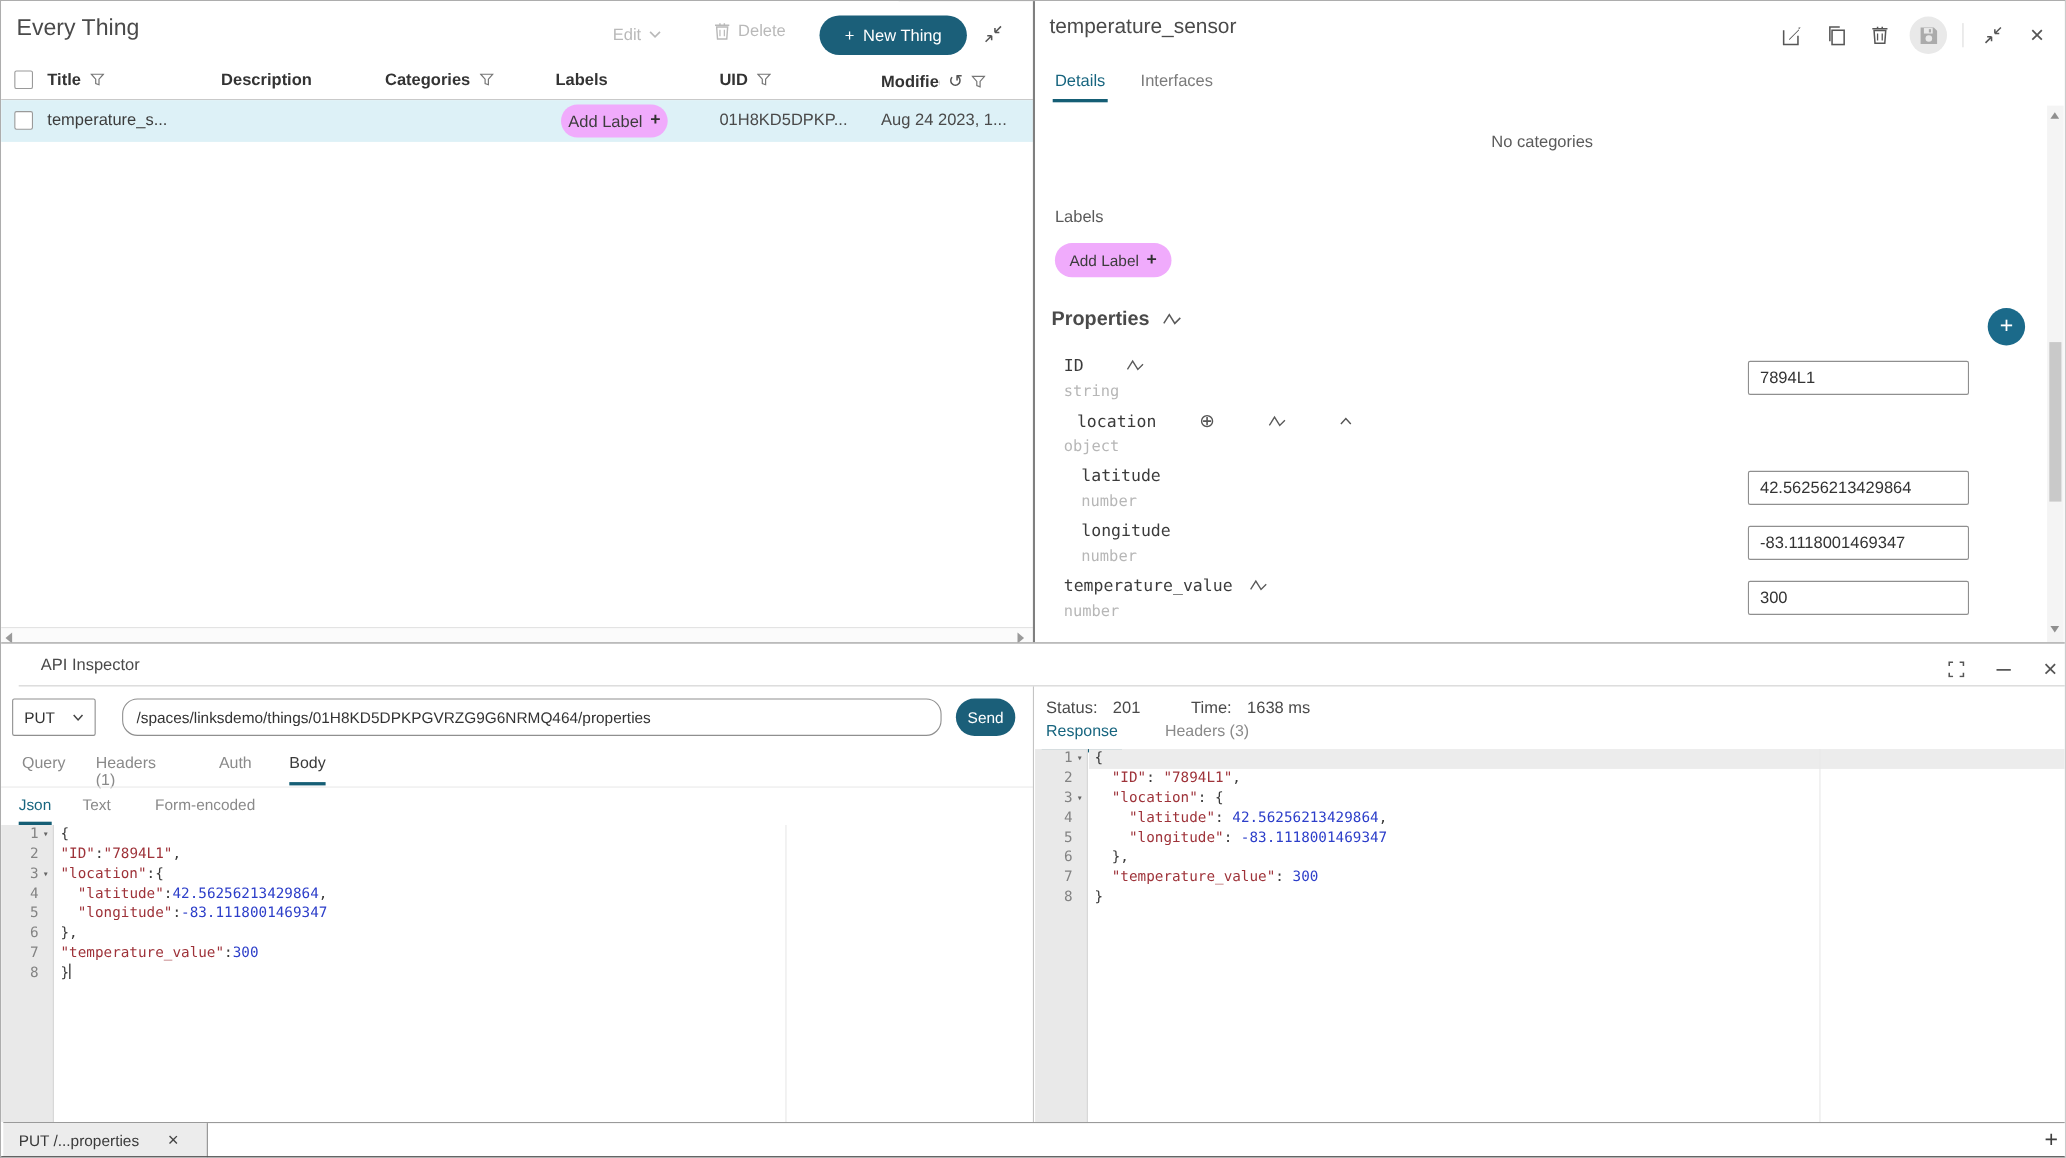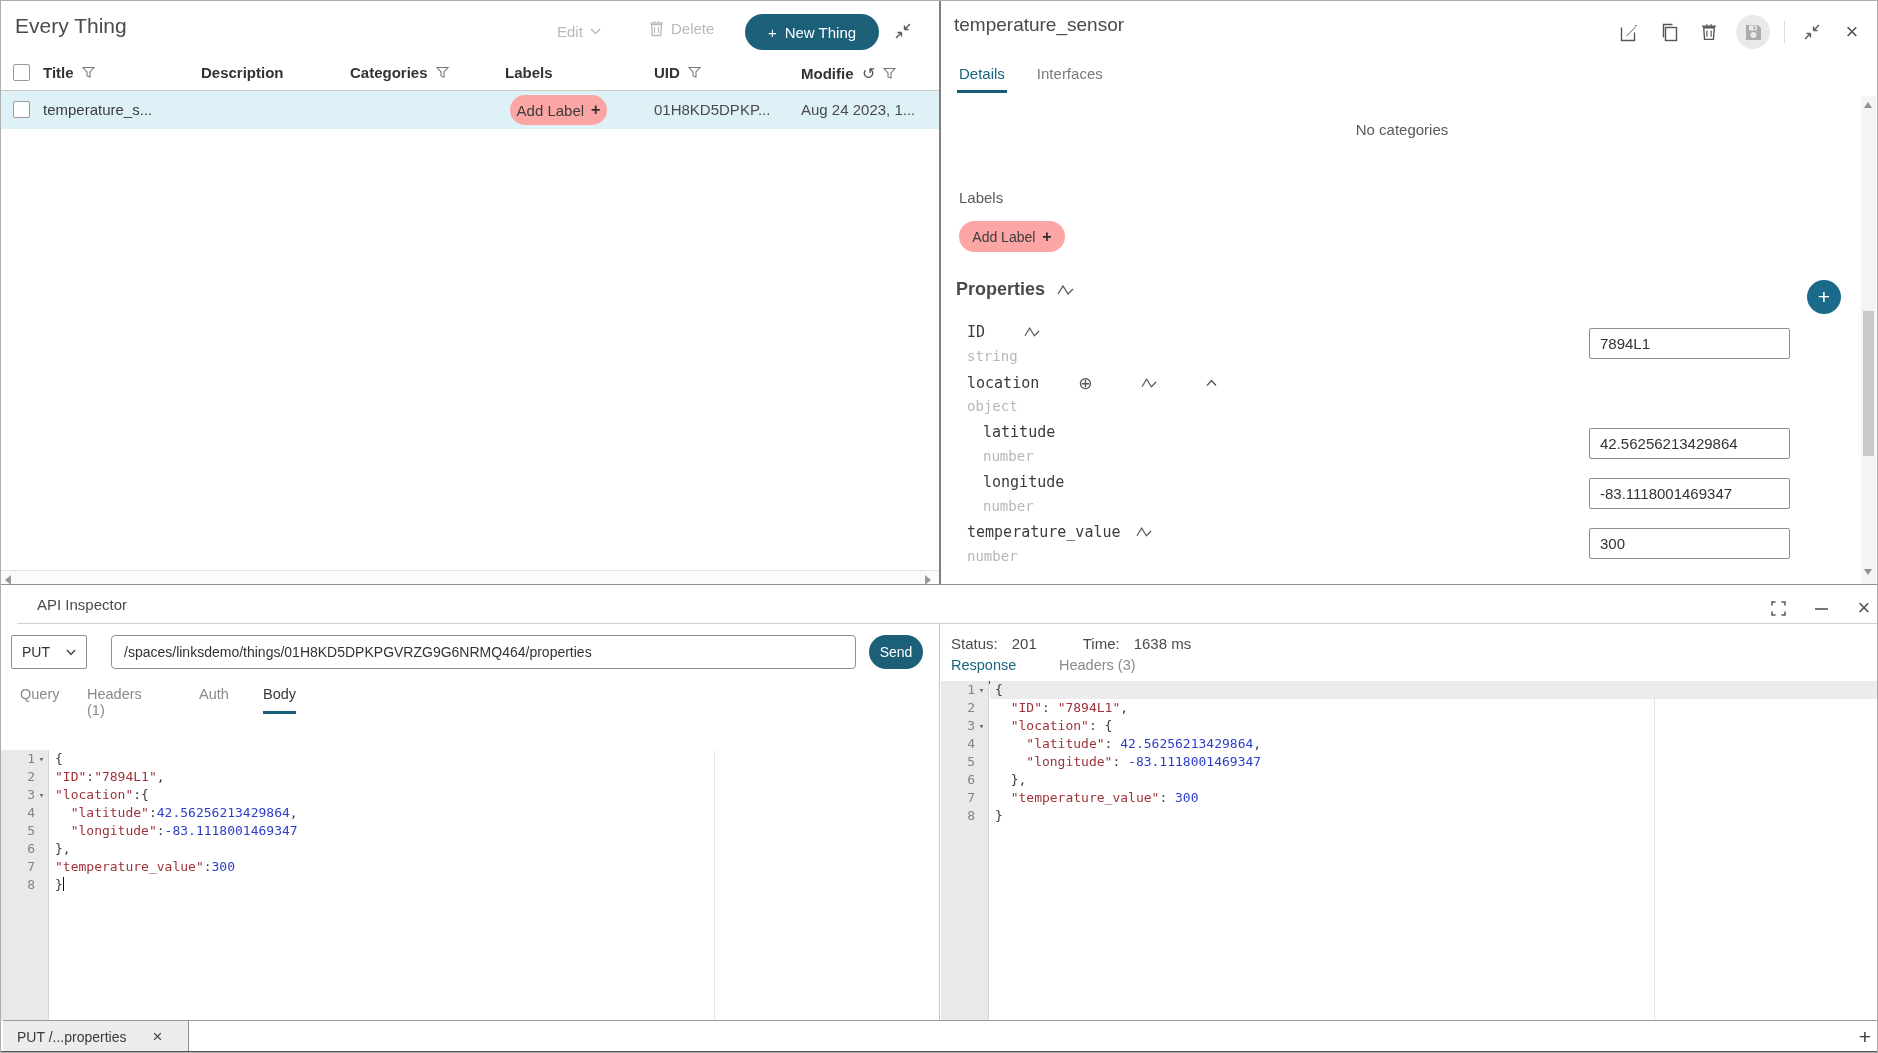--- a/index.html
+++ b/index.html
@@ -2,21 +2,21 @@
 <html><head>
 <meta charset="utf-8">
 <style>
   * { margin:0; padding:0; box-sizing:border-box; }
   body { background:#ffffff; font-family:"Liberation Sans", sans-serif; }
   .app { position:relative; width:1878px; height:1053px; background:#fff; border:1px solid #adadad; overflow:hidden; }
 
   
   .abs { position:absolute; }
   svg { display:block; }
-  .pill-btn { background:#fca5a5; border-radius:16px; color:#3c3c3c; font-size:14px;
+  .pill-btn { background:#f0abfc; border-radius:16px; color:#3c3c3c; font-size:14px;
               display:flex; align-items:center; justify-content:center; gap:7px; cursor:pointer; }
   .pill-btn .plus { font-weight:bold; font-size:16px; color:#2f2f2f; }
   .teal-btn { background:#1b5f79; color:#fff; border-radius:18px; display:flex; align-items:center;
               justify-content:center; gap:8px; font-size:15px; cursor:pointer; }
 
   
   .left-panel { left:0; top:0; width:816px; height:583px; background:#fff; }
   .lp-title { left:14px; top:13px; font-size:21px; color:#4a4a4a; }
   .search-box { left:196px; top:13px; width:324px; height:37px; border:1px solid #8d9ca1; border-radius:19px;
                 display:flex; align-items:center; padding:0 14px; gap:9px; background:#fff; }
@@ -76,21 +76,21 @@
   .vscroll .tri.down { left:3px; top:473px; border-left:4.5px solid transparent; border-right:4.5px solid transparent; border-top:6px solid #8f8f8f; }
 
   
   .inspector { left:0; top:583px; width:1878px; height:470px; border-top:1px solid #8f8f8f; background:#fff; }
   .insp-header { left:16px; top:1px; width:1878px; height:38px; border-bottom:1px solid #cfcfcf; }
   .insp-title { left:20px; top:10px; font-size:15px; color:#4a4a4a; }
   .insp-actions { right:18px; top:9px; display:flex; gap:17px; align-items:center; }
 
   .method-select { left:10px; top:50px; width:76px; height:34px; border:1px solid #8f8f8f; border-radius:2px;
                    display:flex; align-items:center; justify-content:space-between; padding:0 10px; font-size:14px; color:#333; cursor:pointer; }
-  .url-input { left:110px; top:50px; width:745px; height:34px; border:1px solid #8f8f8f; border-radius:4px;
+  .url-input { left:110px; top:50px; width:745px; height:34px; border:1px solid #8f8f8f; border-radius:14px;
                font-size:14px; color:#333; padding:0 12px; font-family:"Liberation Sans",sans-serif; outline:none; }
   .send-btn { left:868px; top:50px; width:54px; height:34px; border-radius:17px; font-size:14px; }
 
   .req-tabs { left:0px; top:95px; height:33px; font-size:14.5px; }
   .req-tab { position:absolute; top:6px; color:#8a8a8a; cursor:pointer; padding-bottom:9px; }
   .req-tab.active { color:#3a3a3a; border-bottom:3px solid #155e75; }
   .body-tabs { left:0px; top:130px; height:33px; font-size:14px; border-top:1px solid #e9e9e9; width:938px; }
   .body-tab { position:absolute; top:7px; color:#8a8a8a; cursor:pointer; padding-bottom:8px; }
   .body-tab.active { color:#17657f; border-bottom:3px solid #155e75; }
 
@@ -297,21 +297,21 @@
       <span>ID</span>
       <span style="margin-left:26px;">
           <svg width="17" height="12" viewBox="0 0 18 12">
             <polyline points="1,10 6,2 11,10 16,5" fill="none" stroke="#5a5a5a" stroke-width="1.3"></polyline>
           </svg>
         </span>
     </div>
     <div class="prop-type" style="left:26px; top:347px;">string</div>
     <input class="prop-field" style="top: 327px;" value="7894L1">
 
-    <div class="prop-name" style="left:26px; top:372px;gap:39px;">
+    <div class="prop-name" style="left:38px; top:372px;gap:39px;">
       <span>location</span>
       <span style="font-size:17px; color:#555; font-family:'DejaVu Sans',sans-serif;">⊕</span>
       <span style="margin-left:9px;">
           <svg width="17" height="12" viewBox="0 0 18 12">
             <polyline points="1,10 6,2 11,10 16,5" fill="none" stroke="#5a5a5a" stroke-width="1.3"></polyline>
           </svg>
         </span>
       <span style="margin-left:9px;">
           <svg width="11" height="8" viewBox="0 0 11 8">
             <polyline points="1,6.5 5.5,1.5 10,6.5" fill="none" stroke="#555" stroke-width="1.3"></polyline>
@@ -378,20 +378,25 @@
     </div>
     <input class="abs url-input" value="/spaces/linksdemo/things/01H8KD5DPKPGVRZG9G6NRMQ464/properties" style="">
     <div class="abs teal-btn send-btn">Send</div>
 
     <div class="abs req-tabs">
       <span class="req-tab" style="left:19px;">Query</span>
       <span class="req-tab" style="left:86px;">Headers (1)</span>
       <span class="req-tab" style="left:198px;">Auth</span>
       <span class="req-tab active" style="left:262px;">Body</span>
     </div>
+    <div class="abs body-tabs">
+      <span class="body-tab active" style="left:16px;">Json</span>
+      <span class="body-tab" style="left:74px;">Text</span>
+      <span class="body-tab" style="left:140px;">Form-encoded</span>
+    </div>
 
     <div class="editor" id="req-editor" style="left:0; top:165px; width:938px; height:270px;">
       <div class="gutter">
           <div class="gline">
             <span class="lnum">1</span>
             <span class="fold">▾</span>
           </div>
           <div class="gline">
             <span class="lnum">2</span>
             <span class="fold"></span>

